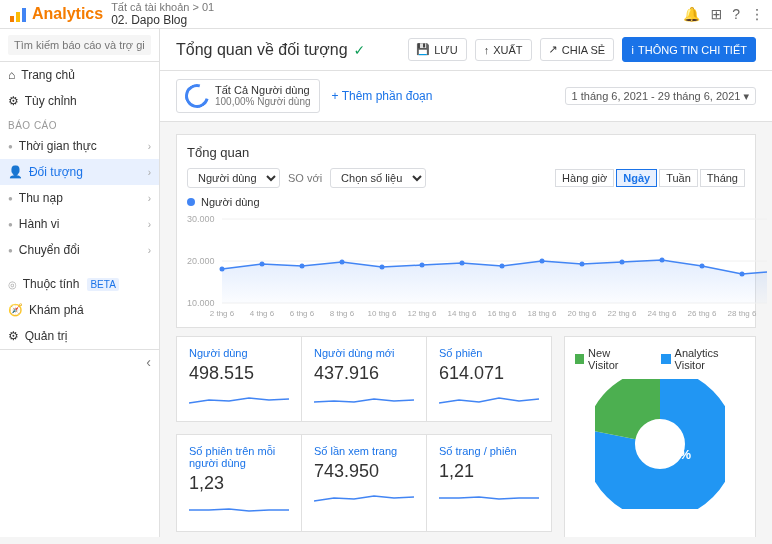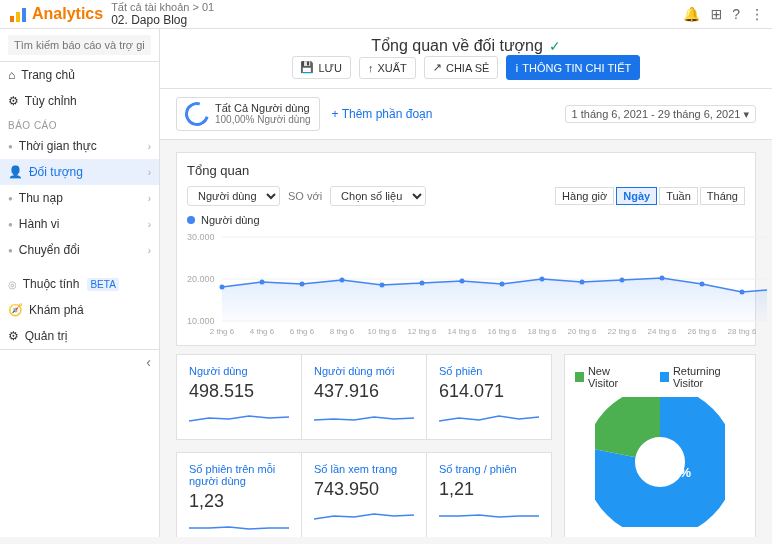--- a/index.html
+++ b/index.html
@@ -22,21 +22,21 @@
     .sidebar-section-label { font-size: 10px; color: #999; padding: 6px 8px 2px; text-transform: uppercase; letter-spacing: 0.5px; }
     .sidebar-item { display: flex; align-items: center; padding: 6px 8px; cursor: pointer; color: #333; font-size: 12px; gap: 6px; }
     .sidebar-item.active { background: #e8f0fe; color: #1a73e8; }
     .sidebar-item .arrow { margin-left: auto; font-size: 10px; color: #aaa; }
     .collapse-btn { text-align: right; padding: 4px 8px; cursor: pointer; color: #777; font-size: 14px; border-top: 1px solid #e0e0e0; margin-top: auto; }
 
     
     .main { flex: 1; overflow-y: auto; background: #f5f5f5; }
 
     
-    .page-header { background: #fff; padding: 8px 16px; display: flex; align-items: center; border-bottom: 1px solid #e0e0e0; flex-direction: column; }
+    .page-header { background: #fff; padding: 8px 16px; display: flex; align-items: center; border-bottom: 1px solid #e0e0e0; }
     .page-title { font-size: 16px; font-weight: normal; color: #333; flex: 1; display: flex; align-items: center; gap: 6px; }
     .verified-icon { color: #0f9d58; font-size: 14px; }
     .page-actions { display: flex; gap: 8px; align-items: center; }
     .page-btn { font-size: 11px; padding: 4px 8px; border: 1px solid #dadce0; background: #fff; border-radius: 3px; cursor: pointer; color: #333; display: flex; align-items: center; gap: 4px; }
     .page-btn-primary { background: #1a73e8; color: #fff; border-color: #1a73e8; }
 
     
     .date-range { font-size: 11px; color: #555; padding: 2px 6px; border: 1px solid #dadce0; border-radius: 3px; cursor: pointer; }
 
     
@@ -337,21 +337,21 @@
         </div>
 
         <div class="pie-section">
           <div class="pie-legend">
             <div class="pie-legend-item">
               <div class="pie-legend-color" style="background:#4caf50;"></div>
               <span>New Visitor</span>
             </div>
             <div class="pie-legend-item">
               <div class="pie-legend-color" style="background:#2196f3;"></div>
-              <span>Returning Visitor</span>
+              <span>Analytics Visitor</span>
             </div>
           </div>
           <svg width="130" height="130">
 
             <circle cx="65" cy="65" r="50" fill="none" stroke="#2196f3" stroke-width="50" stroke-dasharray="244.94 70.69" stroke-dashoffset="0" transform="rotate(-90 65 65)"></circle>
 
             <circle cx="65" cy="65" r="50" fill="none" stroke="#4caf50" stroke-width="50" stroke-dasharray="69.12 246.51" stroke-dashoffset="-244.94" transform="rotate(-90 65 65)"></circle>
 
             <text x="55" y="55" font-size="11" fill="#fff" font-weight="bold">22%</text>
             <text x="70" y="80" font-size="13" fill="#fff" font-weight="bold">78%</text>

